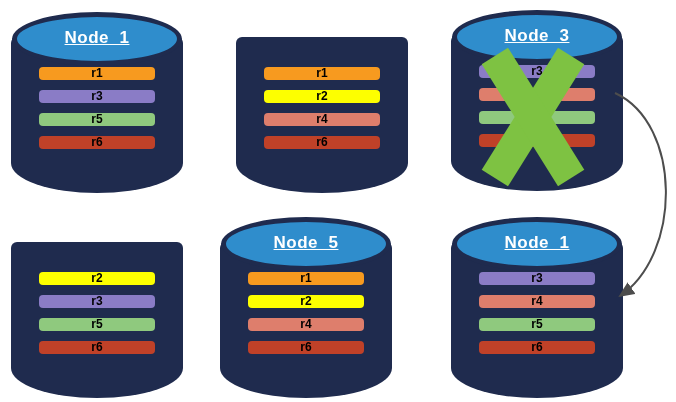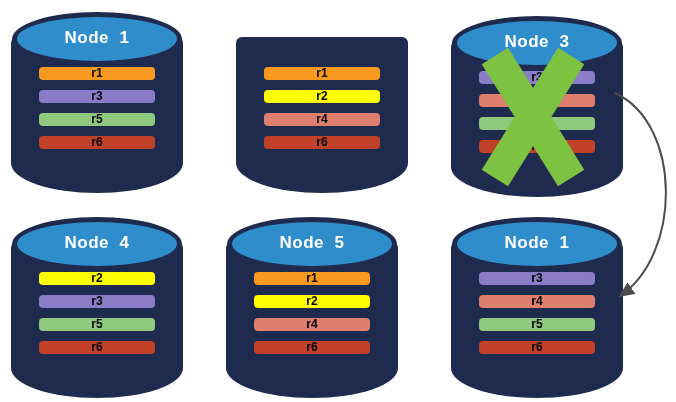--- a/index.html
+++ b/index.html
@@ -9,21 +9,21 @@
   .cyl{position:absolute;width:172px;height:184px;}
   .cyl-body{position:absolute;left:0;right:0;top:28px;bottom:0;
     background:var(--cylinder-body-color,#1F2B4E);
     border-radius:6px 6px 86px 86px / 6px 6px 30px 30px;}
   .cyl-top{position:absolute;left:1px;right:1px;top:3px;height:54px;box-sizing:border-box;
     background:var(--cylinder-top-color,#2F8DCC);
     border:5px solid var(--cylinder-body-color,#1F2B4E);
     border-radius:50%;
     display:flex;align-items:center;justify-content:center;}
   .cyl-title{color:var(--title-color,#fff);font-weight:bold;font-size:17px;
-    white-space:pre;letter-spacing:0.5px;padding-bottom:2px;}
+    white-space:pre;letter-spacing:0.5px;padding-bottom:2px;text-decoration:underline;}
   .rows{position:absolute;left:28px;top:58px;width:116px;}
   .row-bar{height:13px;margin-bottom:10px;border-radius:4px;
     display:flex;align-items:flex-start;justify-content:center;}
   .row-label{color:var(--row-text-color,#000);font-weight:bold;font-size:12px;line-height:13px;}
 
   .cross{position:absolute;left:483px;top:49px;width:100px;height:136px;pointer-events:none;}
   .cross-bar{position:absolute;left:50%;top:50%;width:31px;height:144px;
     background:var(--failure-x-color,#7EC242);}
   .cross-bar.a{transform:translate(-50%,-50%) rotate(32deg);}
   .cross-bar.b{transform:translate(-50%,-50%) rotate(-32deg);}
@@ -69,21 +69,21 @@
         </div>
       <div class="row-bar" style="background: rgb(222, 126, 108);">
           <span class="row-label">r4</span>
         </div>
       <div class="row-bar" style="background: rgb(192, 65, 40);">
           <span class="row-label">r6</span>
         </div>
     </div>
   </div>
 
-  <div class="cyl" style="left:451px;top:13px;">
+  <div class="cyl" style="left:451px;top:7px;">
     <div class="cyl-body"></div>
     <div class="cyl-top">
       <span class="cyl-title">Node  3</span>
     </div>
     <div class="rows">
       <div class="row-bar" style="background: rgb(138, 124, 198);">
           <span class="row-label">r3</span>
         </div>
       <div class="row-bar" style="background: rgb(222, 126, 108);">
           <span class="row-label">r4</span>
@@ -92,40 +92,37 @@
           <span class="row-label">r5</span>
         </div>
       <div class="row-bar" style="background: rgb(192, 65, 40);">
           <span class="row-label">r6</span>
         </div>
     </div>
   </div>
 
   <div class="cyl" style="left:11px;top:214px;">
     <div class="cyl-body"></div>
-    <div class="cyl-top">
-      <span class="cyl-title">Node  4</span>
-    </div>
     <div class="rows">
       <div class="row-bar" style="background: rgb(253, 255, 0);">
           <span class="row-label">r2</span>
         </div>
       <div class="row-bar" style="background: rgb(138, 124, 198);">
           <span class="row-label">r3</span>
         </div>
       <div class="row-bar" style="background: rgb(143, 201, 126);">
           <span class="row-label">r5</span>
         </div>
       <div class="row-bar" style="background: rgb(192, 65, 40);">
           <span class="row-label">r6</span>
         </div>
     </div>
   </div>
 
-  <div class="cyl" style="left:226px;top:214px;">
+  <div class="cyl" style="left:220px;top:214px;">
     <div class="cyl-body"></div>
     <div class="cyl-top">
       <span class="cyl-title">Node  5</span>
     </div>
     <div class="rows">
       <div class="row-bar" style="background: rgb(247, 154, 31);">
           <span class="row-label">r1</span>
         </div>
       <div class="row-bar" style="background: rgb(253, 255, 0);">
           <span class="row-label">r2</span>

